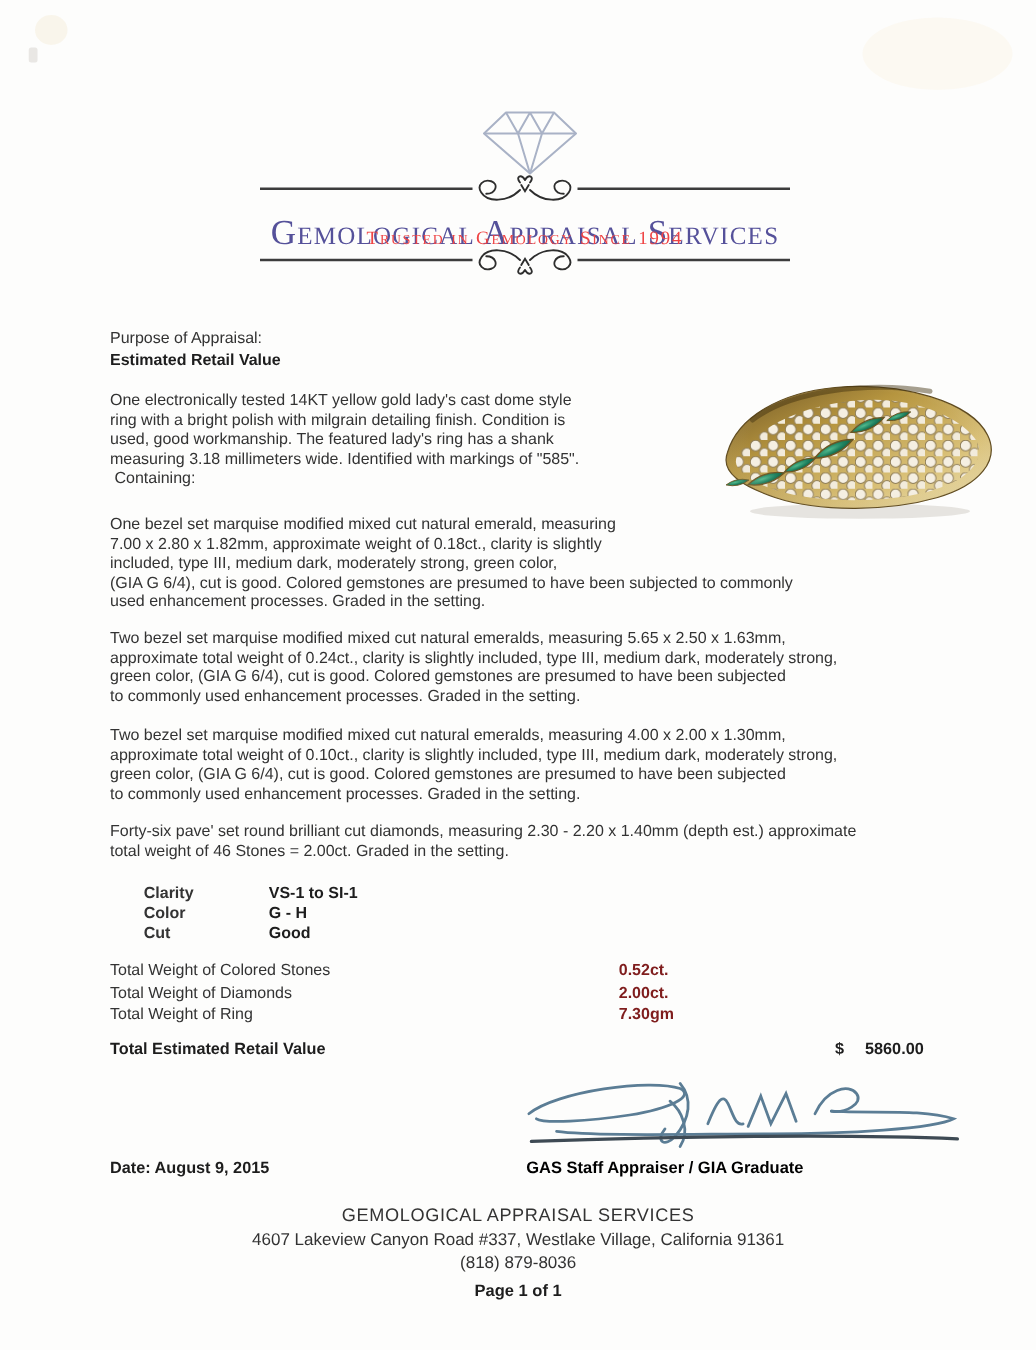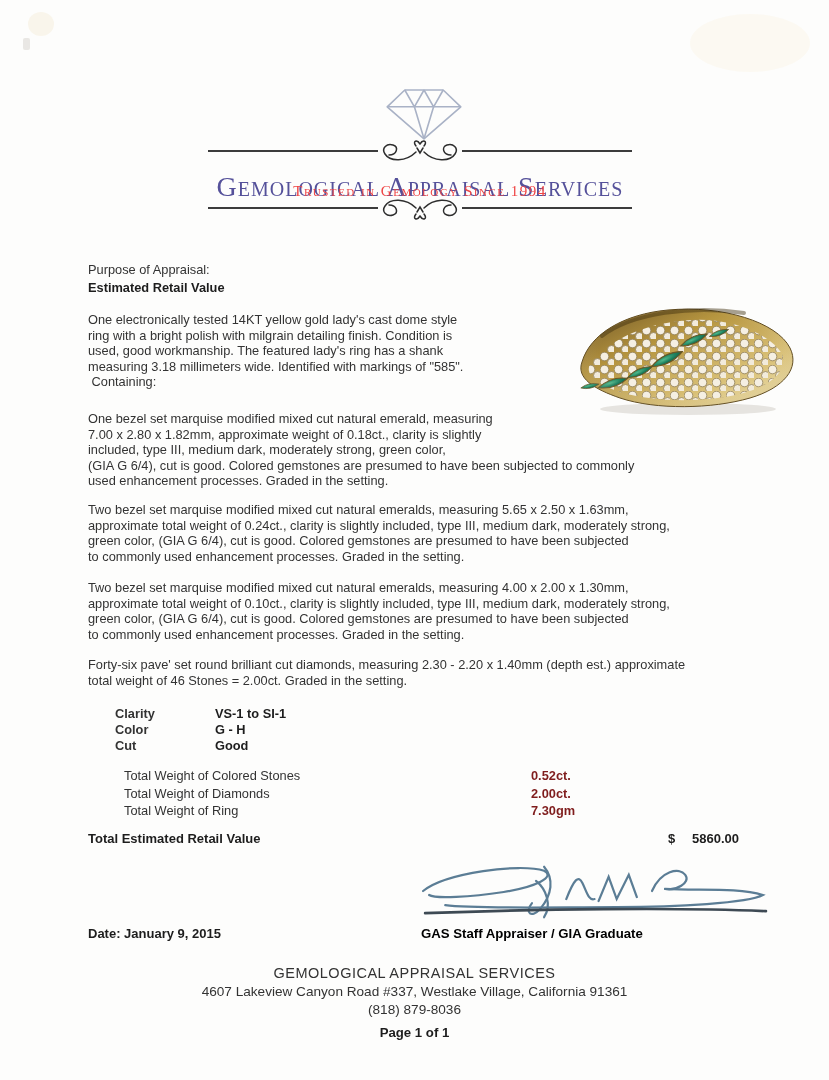--- a/index.html
+++ b/index.html
@@ -31,21 +31,21 @@
   .pre{position:absolute;white-space:pre;font-size:12.8px;line-height:15.6px;color:#333;}
   .meta{position:absolute;left:88px;top:261px;font-size:12.8px;line-height:17.6px;}
   .meta-row{display:flex;flex-direction:column;}
   .meta-label{width:162px;}
   .meta-value{font-weight:700;color:#1d1d1d;}
   .grades{position:absolute;left:115px;top:706px;font-size:12.8px;line-height:16px;}
   .grade-row{display:flex;}
   .grade-label{width:100px;font-weight:bold;}
   .grade-value{font-weight:700;color:#1d1d1d;}
   .totals{position:absolute;left:88px;top:767px;width:660px;font-size:12.8px;line-height:17.6px;}
-  .total-row{position:relative;margin-left:36px;}
+  .total-row{position:relative;}
   .total-value{position:absolute;left:407px;top:0;font-weight:700;color:#7f1d1d;}
   .valuation{position:absolute;left:88px;top:831px;width:700px;font-size:13px;font-weight:700;color:#1d1d1d;}
   .valuation .currency{position:absolute;left:580px;top:0;}
   .valuation .amount{position:absolute;left:604px;top:0;}
   
   .signature-svg{position:absolute;left:415px;top:860px;width:358px;height:64px;}
   .date-line{position:absolute;left:88px;top:926px;font-size:13px;font-weight:700;color:#1d1d1d;}
   .appraiser-line{position:absolute;left:421px;top:926px;font-size:13.2px;font-weight:700;color:#000000;}
   
   .footer-line{position:absolute;left:0;width:829px;text-align:center;color:#333;}
@@ -209,21 +209,21 @@
       <path d="M128,6 C138,18 136,34 124,48 C116,57 108,52 116,42"></path>
       <path d="M120,20 C130,28 136,44 128,56"></path>
       <path d="M150,38 C158,18 162,14 166,22 C170,30 172,40 178,38"></path>
       <path d="M182,40 L192,16 L200,38 L212,14 L220,36"></path>
       <path d="M235,30 C244,10 262,6 268,14 C274,22 258,30 248,28"></path>
       <path d="M248,28 C280,30 320,26 345,34 C330,42 260,46 200,46 C140,46 60,48 30,44"></path>
     </g>
     <path d="M10,52 C120,48 260,46 348,50" fill="none" stroke="#3e4a54" stroke-width="2.6" stroke-linecap="round"></path>
   </svg>
 
-  <div class="date-line">Date: January 9, 2015</div>
+  <div class="date-line">Date: August 9, 2015</div>
   <div class="appraiser-line">GAS Staff Appraiser / GIA Graduate</div>
 
   <div class="footer-line footer-company">GEMOLOGICAL APPRAISAL SERVICES</div>
   <div class="footer-line footer-address">4607 Lakeview Canyon Road #337, Westlake Village, California 91361</div>
   <div class="footer-line footer-phone">(818) 879-8036</div>
   <div class="footer-line footer-page">Page 1 of 1</div>
 
 </div>
 
 </body></html>

